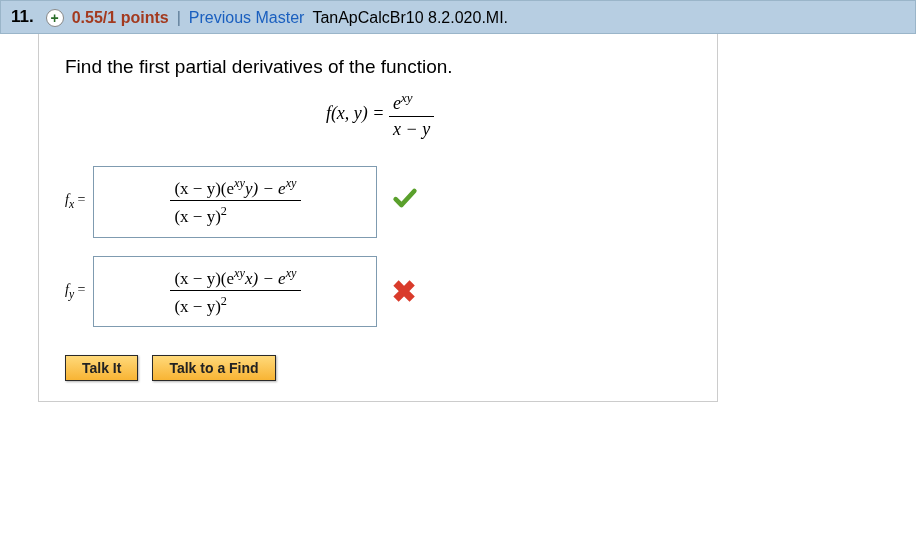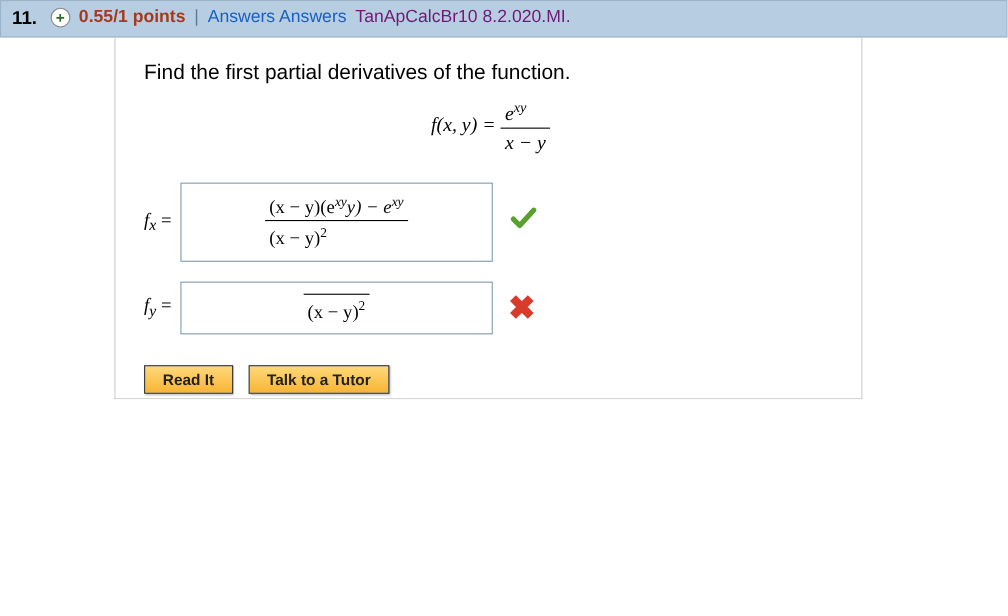--- a/index.html
+++ b/index.html
@@ -10,21 +10,21 @@
   }
   .question {
     width: 916px;
     box-sizing: border-box;
   }
   .header {
     background: #b7cee2;
     border: 1px solid #9ab5c9;
     padding: 6px 10px;
     display: flex;
-    align-items: flex-start;
+    align-items: flex-end;
     gap: 8px;
     font-size: 16px;
   }
   .qnum {
     font-weight: bold;
     font-size: 17px;
     margin-right: 4px;
   }
   .plus-icon {
     width: 16px;
@@ -46,29 +46,29 @@
     font-weight: bold;
   }
   .sep {
     color: #5b7a96;
   }
   .prev-answers {
     color: #1a5fbf;
     cursor: pointer;
   }
   .book-ref {
-    color: #701a75;
+    color: #000000;
   }
   .body {
     border-left: 1px solid #ccc;
     border-right: 1px solid #ccc;
     border-bottom: 1px solid #ccc;
-    margin-left: 104px;
+    margin-left: 38px;
     width: 680px;
-    padding: 22px 22px 4px 26px;
+    padding: 22px 22px 20px 26px;
     box-sizing: border-box;
     font-size: 19px;
   }
   .prompt {
     margin-bottom: 12px;
   }
   .math-block {
     font-family: 'Times New Roman', Times, serif;
     font-style: italic;
   }
@@ -92,21 +92,21 @@
     padding: 2px 4px 0 4px;
     font-family: Liberation Serif, serif;
   }
   sup { font-size: 0.72em; font-style: italic; }
   .answer-row {
     display: flex;
     align-items: center;
     margin: 8px 0 18px 0;
   }
   .answer-label {
-    font-size: 17px;
+    font-size: 14px;
     margin-right: 8px;
     white-space: nowrap;
   }
   .answer-box {
     border: 1px solid #7f9bb0;
     padding: 10px 16px;
     font-size: 17px;
     min-width: 250px;
     text-align: center;
     line-height: 1.1;
@@ -150,21 +150,21 @@
 </head>
 <body>
 
 <div class="question">
 
   <div class="header">
     <span class="qnum">11.</span>
     <span class="plus-icon">+</span>
     <span class="points">0.55/1 points</span>
     <span class="sep">|</span>
-    <span class="prev-answers">Answers Answers</span>
+    <span class="prev-answers">Previous Master</span>
     <span class="book-ref">TanApCalcBr10 8.2.020.MI.</span>
   </div>
 
   <div class="body">
     <div class="prompt">Find the first partial derivatives of the function.</div>
 
     <div class="func-def math-block">
       <span>f(x, y) = </span>
       <span class="frac">
         <span class="num">
@@ -194,26 +194,29 @@
           </svg>
       </span>
     </div>
 
     <div class="answer-row">
       <span class="answer-label math-block">
         <span>f</span><sub>y</sub><span class="upright"> = </span>
       </span>
       <span class="answer-box math-block">
         <span class="frac">
+          <span class="num">
+            <span class="upright">(x − y)(e</span><sup>xy</sup><span>x) − e</span><sup>xy</sup>
+          </span>
           <span class="den">
             <span class="upright">(x − y)</span><sup class="upright">2</sup>
           </span>
         </span>
       </span>
       <span class="mark incorrect">✖</span>
     </div>
 
     <div class="need-help-row">
-      <button class="help-btn">Read It</button>
-      <button class="help-btn">Talk to a Tutor</button>
+      <button class="help-btn">Talk It</button>
+      <button class="help-btn">Talk to a Find</button>
     </div>
   </div>
 </div>
 
 </body></html>

